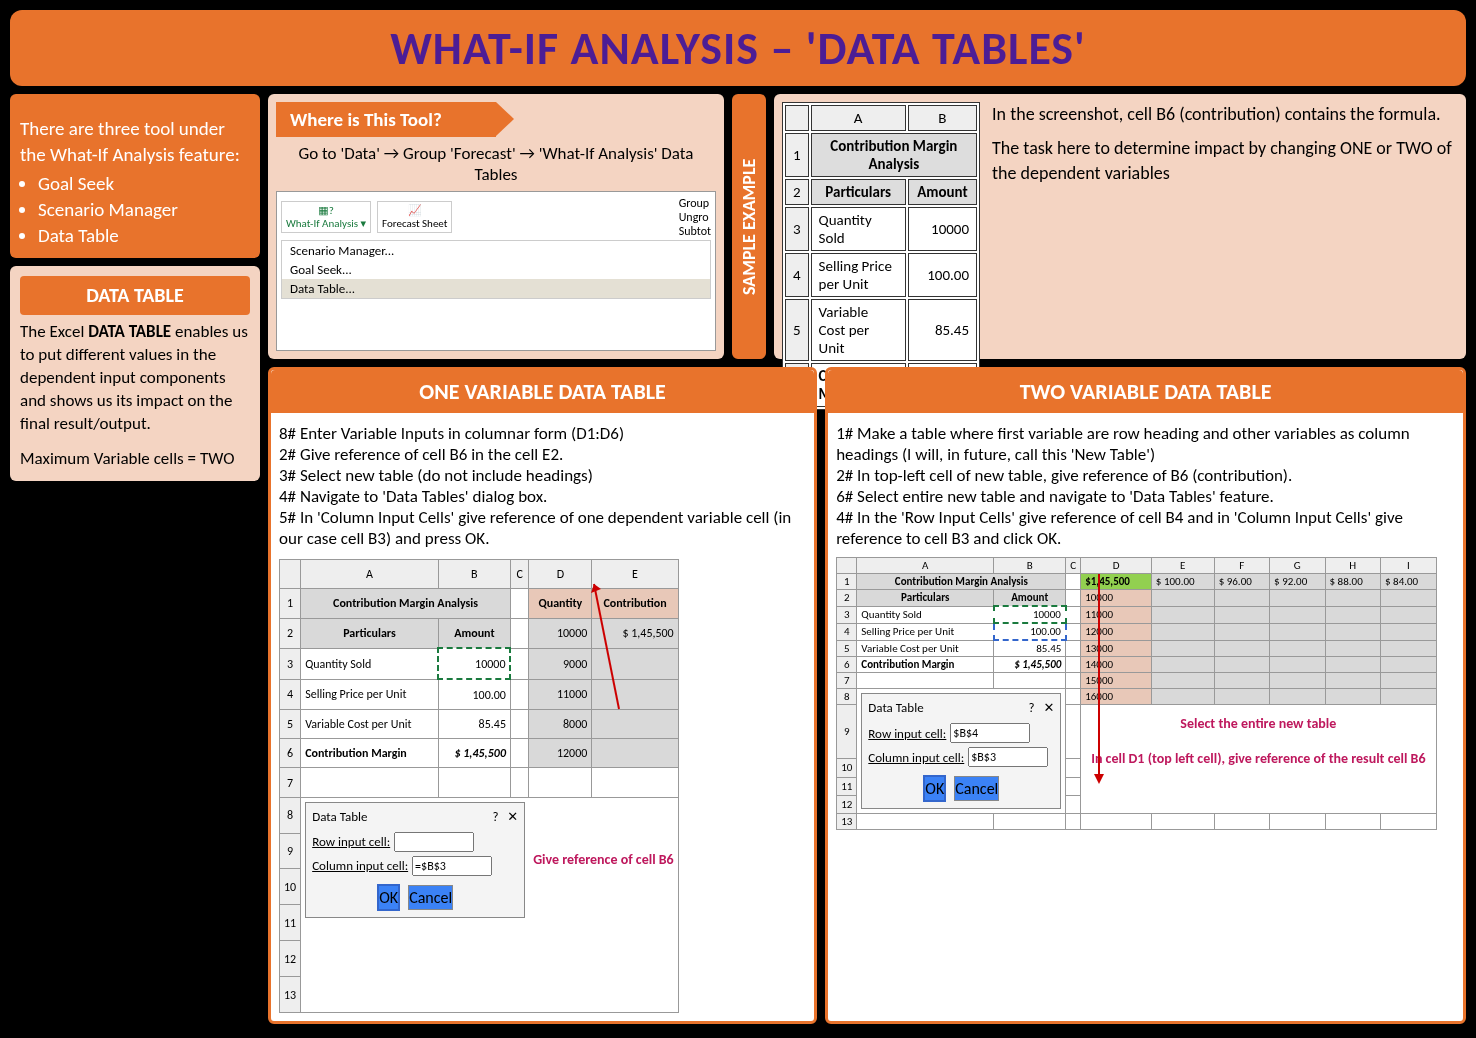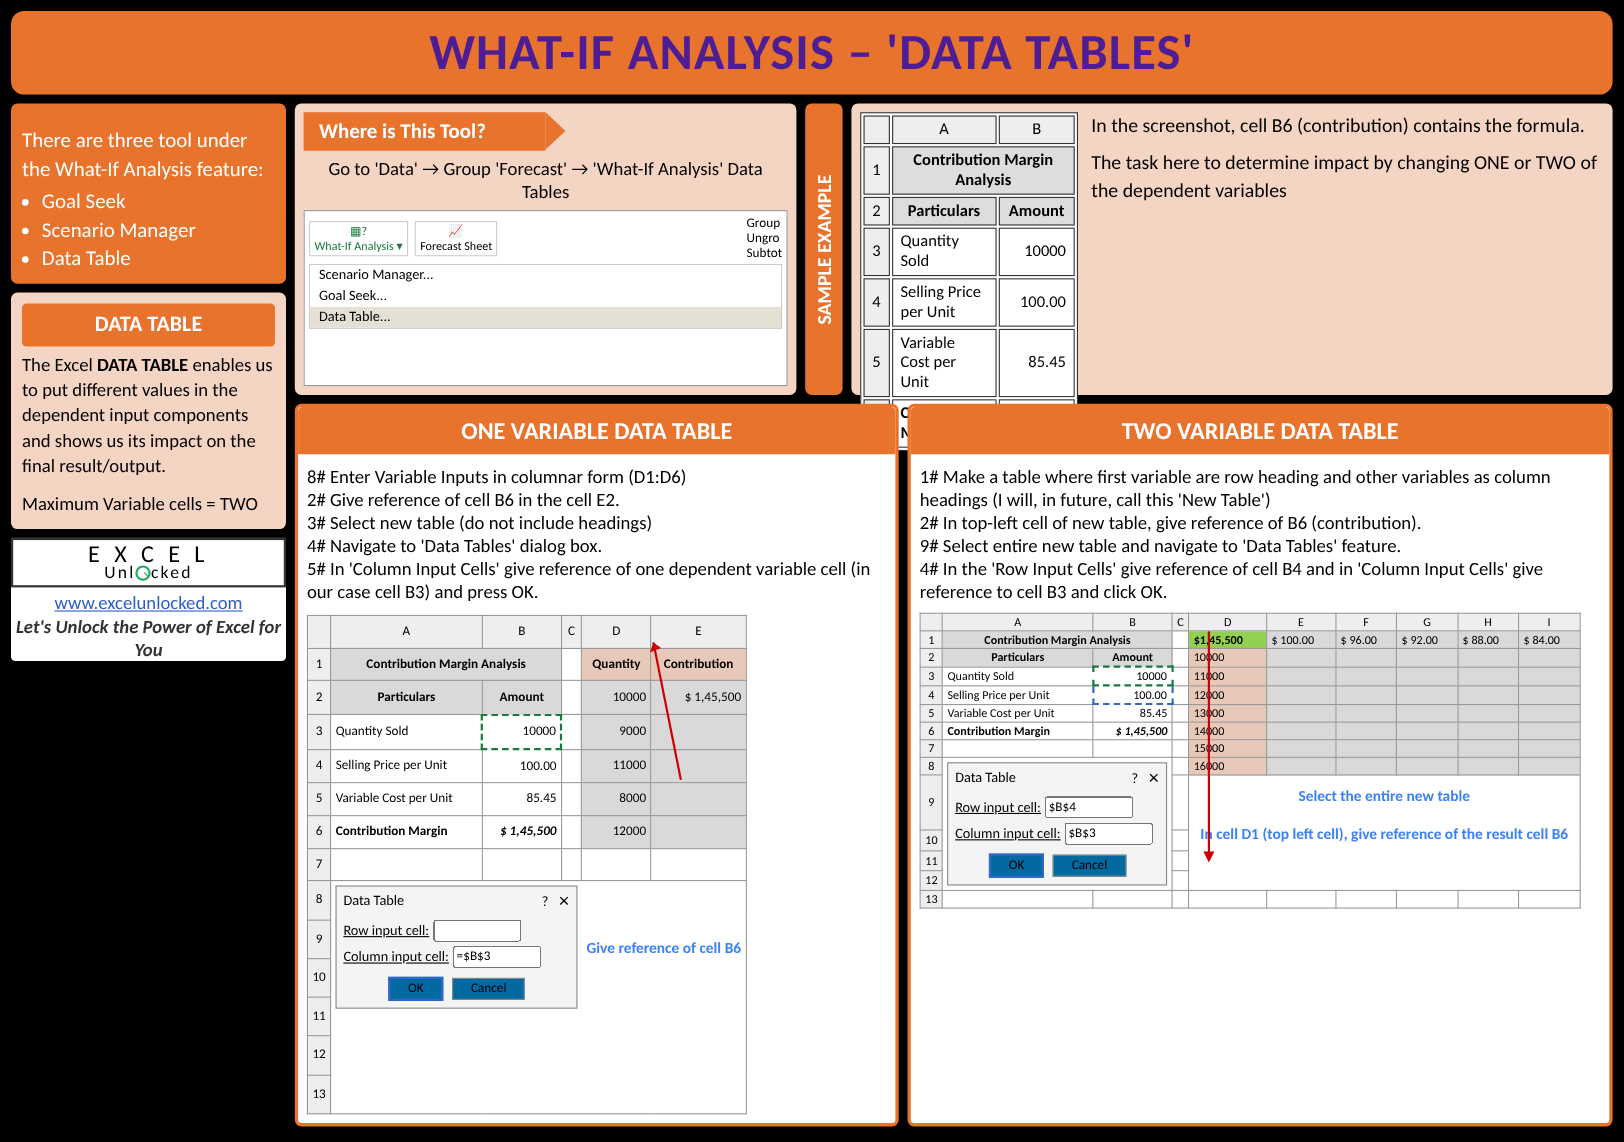--- a/index.html
+++ b/index.html
@@ -36,22 +36,22 @@
 .excel-small{font-size:12px;border-collapse:collapse;background:#fff}
 .excel-small td,.excel-small th{border:1px solid #999;padding:1px 4px}
 .excel-small .ch{background:#eee;text-align:center}
 .excel-small .gr{background:#d9d9d9}
 .excel-small .pinkish{background:#e8c8b8}
 .dialog{background:#f4f4f4;border:1px solid #888;font-size:13px;padding:6px;width:220px}
 .dialog .dlg-title{display:flex;justify-content:space-between;margin-bottom:8px}
 .dialog .field{display:flex;margin:4px 0;gap:4px;align-items:center}
 .dialog input{width:80px;font-size:12px;padding:1px}
 .dialog .btns{text-align:center;margin-top:8px}
-.dialog button{font-size:12px;padding:2px 16px;margin:0 4px;border:1px solid #888;background:#0369a1}
-.redtext{color:#3b82f6;font-weight:bold;font-size:14px;text-align:center}
+.dialog button{font-size:16px;padding:2px 0;margin:0 4px;border:1px solid #888;background:#3b82f6}
+.redtext{color:#be185d;font-weight:bold;font-size:14px;text-align:center}
 .greencell{background:#92D050!important;font-weight:bold}
 .ribbon-row{display:flex;gap:6px;align-items:center}
 .ribbon-btn{border:1px solid #ccc;padding:2px 4px;font-size:11px;text-align:center}
 .menu-item{padding:2px 8px;font-size:13px;background:#fff}
 .menu-item.hl{background:#e4e0d4}
 </style>
 </head>
 <body>
 
 <div class="title-bar">WHAT-IF ANALYSIS – 'DATA TABLES'</div>
@@ -63,28 +63,20 @@
       <ul class="bullets" style="text-align:left;margin-top:4px">
         <li>Goal Seek</li>
         <li>Scenario Manager</li>
         <li>Data Table</li>
       </ul>
     </div>
     <div class="card">
       <div class="card-title">DATA TABLE</div>
       <p><span>The Excel </span><b>DATA TABLE</b><span> enables us to put different values in the dependent input components and shows us its impact on the final result/output.</span></p>
       <p style="margin-top:12px">Maximum Variable cells = TWO</p>
-    </div>
-    <div style="background:#fff;padding:0;border-radius:4px">
-      <div class="logo">
-        <div>E X C E L</div>
-        <div class="logo-sub"><span>Unl</span><span style="display:inline-block;width:14px;height:14px;border:2px solid #2a6;border-radius:50%;vertical-align:middle;position:relative"><span style="position:absolute;width:6px;height:1px;background:#2a6;left:5px;top:6px;transform:rotate(45deg)"></span></span><span>cked</span></div>
-      </div>
-      <div class="weblink">www.excelunlocked.com</div>
-      <div class="tagline">Let's Unlock the Power of Excel for You</div>
     </div>
   </div>
 
   <div class="right-col">
     <div class="top-row">
       <div class="where-box">
         <div class="where-tab">Where is This Tool?</div>
         <div class="where-text">Go to 'Data' → Group 'Forecast' → 'What-If Analysis' Data Tables</div>
         <div class="ribbon-img">
           <div class="ribbon-row">
@@ -271,21 +263,21 @@
               <polygon points="5,5 12,10 2,14" fill="#c00"></polygon>
             </svg>
         </div>
       </div>
 
       <div class="var-box" style="flex:1.08">
         <div class="var-title">TWO VARIABLE DATA TABLE</div>
         <div>
           <div><span>1# Make a table where first variable are row heading and other variables as column headings (I will, in future, call this 'New Table')</span></div>
           <div>2# In top-left cell of new table, give reference of B6 (contribution).</div>
-          <div>9# Select entire new table and navigate to 'Data Tables' feature.</div>
+          <div>6# Select entire new table and navigate to 'Data Tables' feature.</div>
           <div>4# In the 'Row Input Cells' give reference of cell B4 and in 'Column Input Cells' give reference to cell B3 and click OK.</div>
         </div>
         <div style="margin-top:8px;position:relative;flex:1">
           <table class="excel-small" style="font-size:11px">
             <tbody>
                 <tr>
                   <td class="ch"></td>
                   <td class="ch">A</td>
                   <td class="ch">B</td>
                   <td class="ch">C</td>

